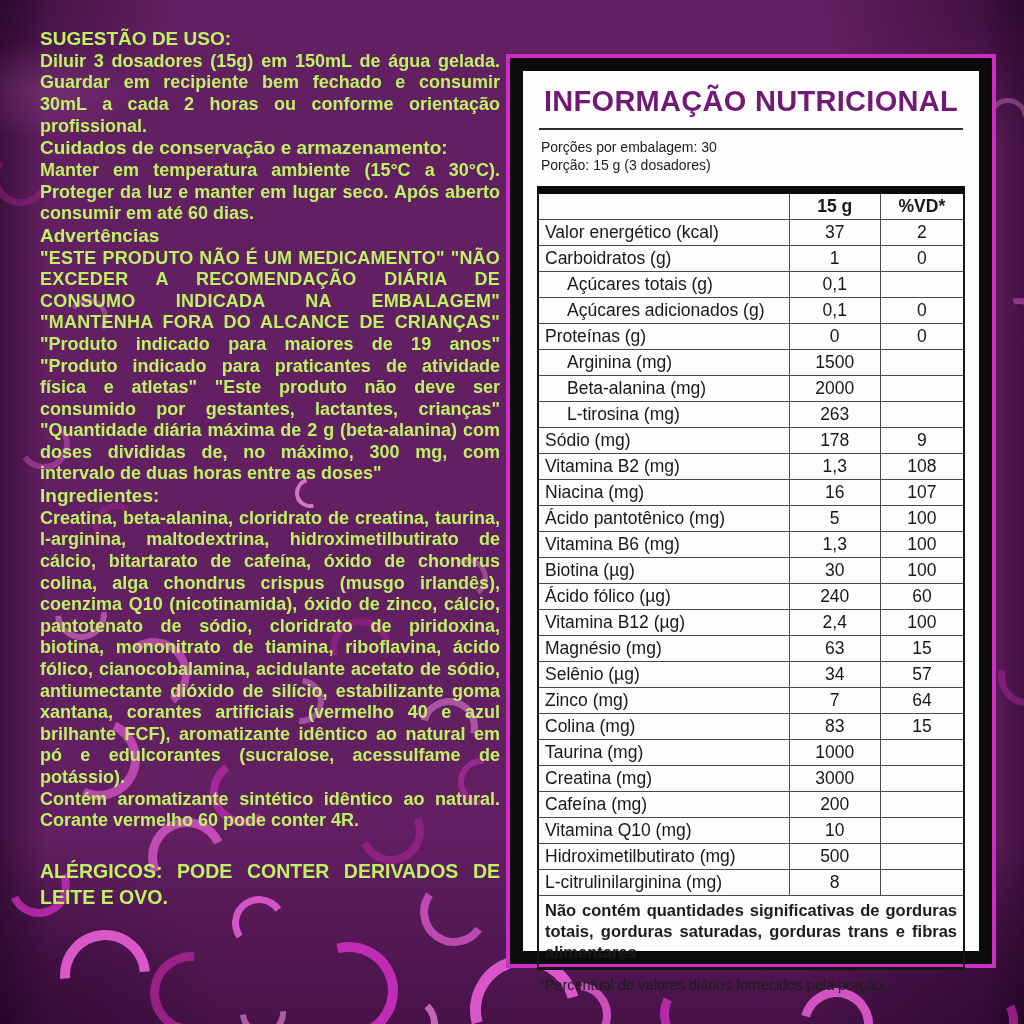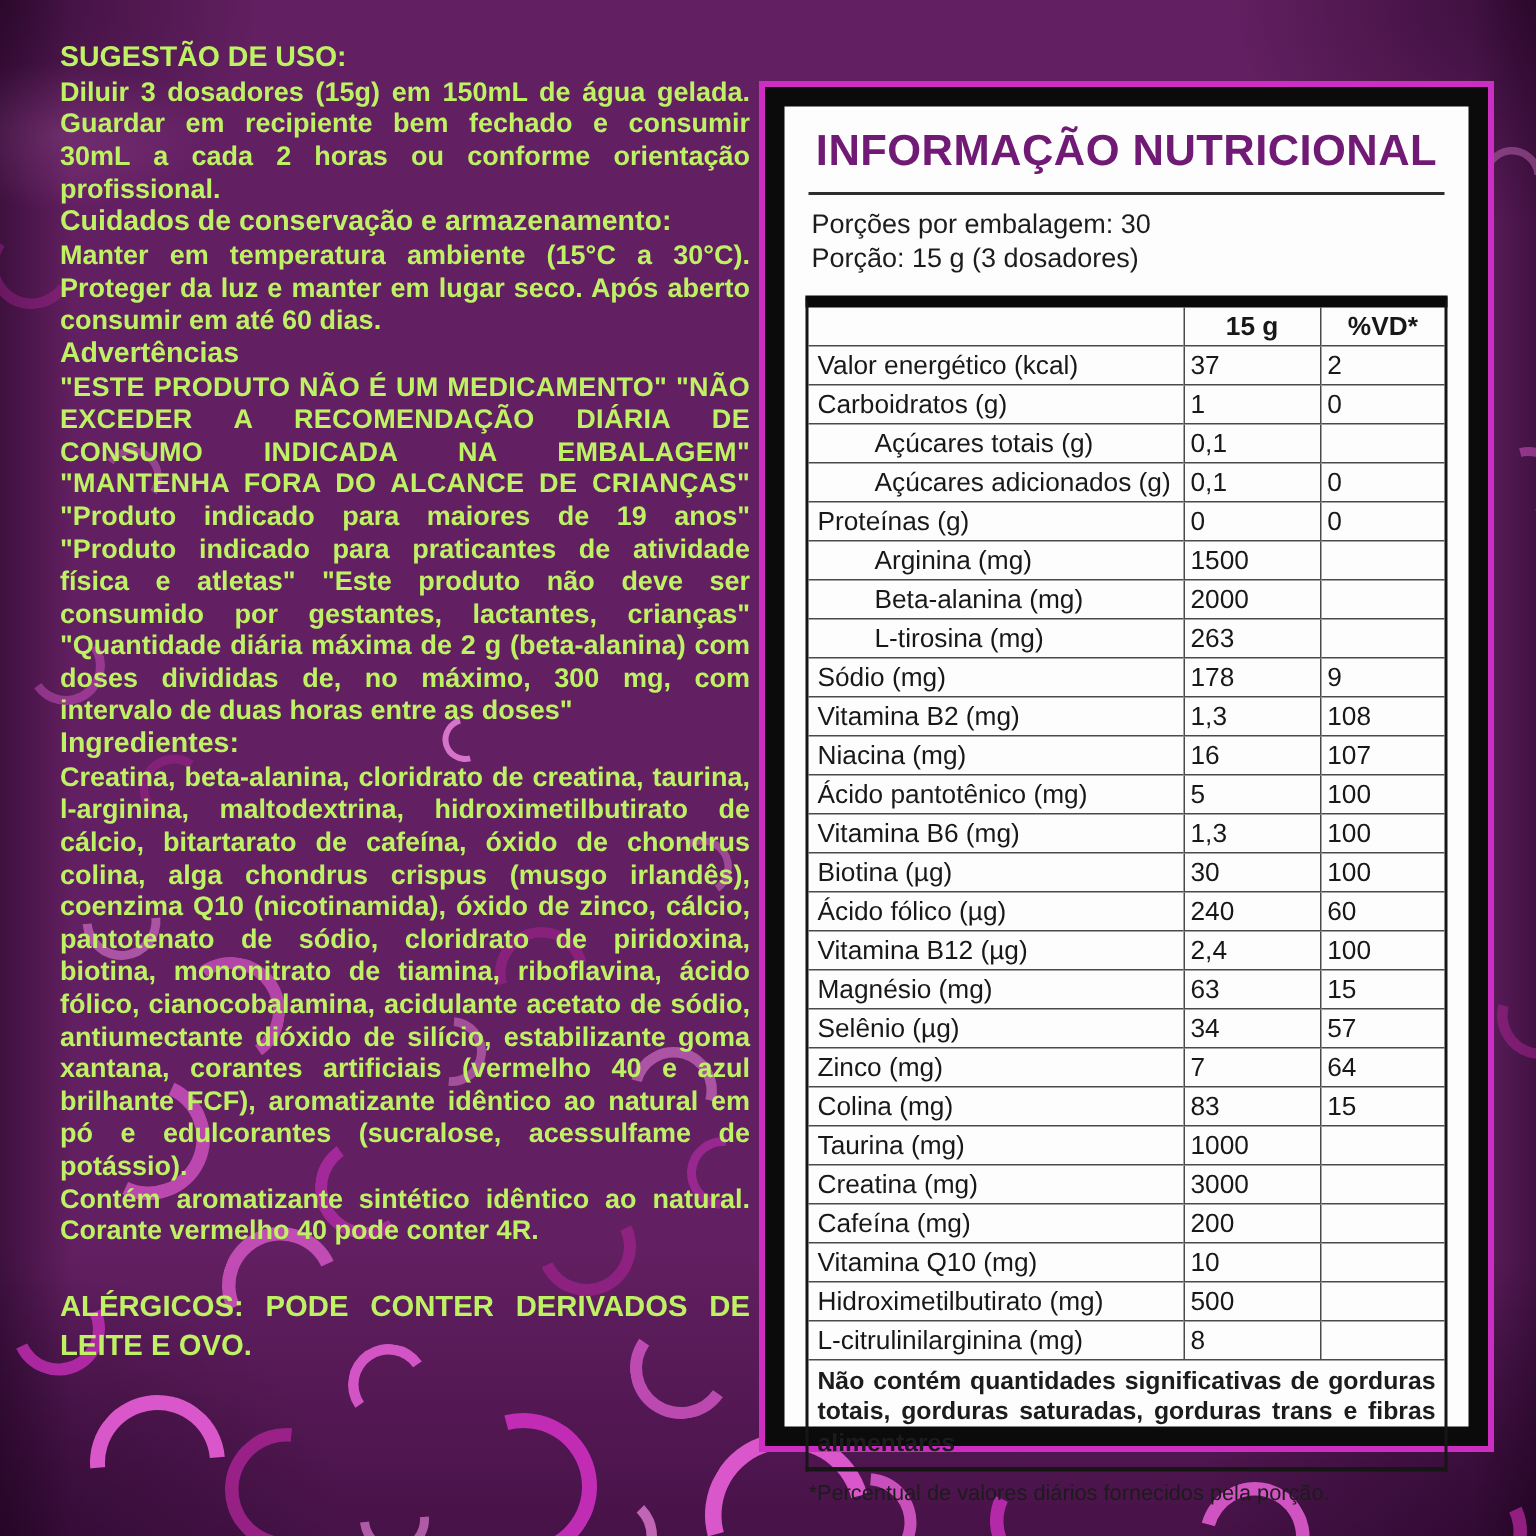--- a/index.html
+++ b/index.html
@@ -45,38 +45,38 @@
     border:13px solid #0b0b0b;
     box-shadow:0 0 0 4px #cc2ec2;
     padding:6px 14px 8px 14px;
     color:#1c1c1c;
   }
   .nt-title{
     font-size:29px;font-weight:bold;text-align:center;
     margin:8px 0 10px 0;letter-spacing:.3px;color:#701a75;
   }
   .nt-rule{border:0;border-top:2px solid #2e2e2e;margin:0 2px 8px 2px;}
-  .nt-servings{font-size:18px;line-height:1.3;margin:0 0 0 4px;}
+  .nt-servings{font-size:14px;line-height:1.3;margin:0 0 0 4px;}
   .tbox{
     margin-top:12px;
     border-left:2px solid #161616;border-right:2px solid #161616;
     border-top:8px solid #0a0a0a;border-bottom:3px solid #161616;
   }
   table.nt{width:100%;border-collapse:collapse;table-layout:fixed;}
   table.nt col.c-label{width:59%;}
   table.nt col.c-amt{width:21.5%;}
   table.nt col.c-vd{width:19.5%;}
   table.nt td{
     font-size:17.5px;padding:2px 4px;height:21px;
     border-left:1.5px solid #4a4a4a;
     color:#181818;
   }
   table.nt td:first-child{border-left:none;padding-left:6px;text-align:left;}
-  table.nt tr.indent td:first-child{padding-left:44px;margin-top:36px;}
-  table.nt td.num{text-align:left;}
+  table.nt tr.indent td:first-child{padding-left:28px;margin-top:36px;}
+  table.nt td.num{text-align:center;}
   table.nt tr + tr td{border-top:1.5px solid #4a4a4a;}
   table.nt tr.head td{font-weight:bold;text-align:center;margin-left:36px;}
   .nt-note{
     border-top:1.5px solid #4a4a4a;
     font-size:16.5px;line-height:1.25;text-align:justify;
     padding:4px 6px 5px 6px;margin:0;font-weight:bold;
   }
   .nt-foot{font-size:14.5px;margin:7px 0 0 2px;text-align:left;}
 </style>
 </head>
@@ -125,21 +125,21 @@
 
   <p class="sec-title gap-lg">Cuidados de conservação e armazenamento:</p>
   <p>Manter em temperatura ambiente (15°C a 30°C). Proteger da luz e manter em lugar seco. Após aberto consumir em até 60 dias.</p>
 
   <p class="sec-title gap-md">Advertências</p>
   <p><span class="caps">"ESTE PRODUTO NÃO É UM MEDICAMENTO" "NÃO EXCEDER A RECOMENDAÇÃO DIÁRIA DE CONSUMO INDICADA NA EMBALAGEM" "MANTENHA FORA DO ALCANCE DE CRIANÇAS"</span> <span>"Produto indicado para maiores de 19 anos" "Produto indicado para praticantes de atividade física e atletas" "Este produto não deve ser consumido por gestantes, lactantes, crianças" "Quantidade diária máxima de 2 g (beta-alanina) com doses divididas de, no máximo, 300 mg, com intervalo de duas horas entre as doses"</span></p>
 
   <p class="sec-title gap-lg">Ingredientes:</p>
   <p class="gap-md">Creatina, beta-alanina, cloridrato de creatina, taurina, l-arginina, maltodextrina, hidroximetilbutirato de cálcio, bitartarato de cafeína, óxido de chondrus colina, alga chondrus crispus (musgo irlandês), coenzima Q10 (nicotinamida), óxido de zinco, cálcio, pantotenato de sódio, cloridrato de piridoxina, biotina, mononitrato de tiamina, riboflavina, ácido fólico, cianocobalamina, acidulante acetato de sódio, antiumectante dióxido de silício, estabilizante goma xantana, corantes artificiais (vermelho 40 e azul brilhante FCF), aromatizante idêntico ao natural em pó e edulcorantes (sucralose, acessulfame de potássio).</p>
 
-  <p class="gap-lg">Contém aromatizante sintético idêntico ao natural. Corante vermelho 40 pode conter 4R.</p>
+  <p class="gap-lg">Contém aromatizante sintético idêntico ao natural. Corante vermelho 60 pode conter 4R.</p>
 
   <div class="gluten gap-lg">
     <p>ALÉRGICOS: PODE CONTER DERIVADOS DE LEITE E OVO.</p>
   </div>
 </div>
 
 <div class="panel">
   <div class="nt-title">INFORMAÇÃO NUTRICIONAL</div>
   <hr class="nt-rule">
   <p class="nt-servings">Porções por embalagem: 30</p>

